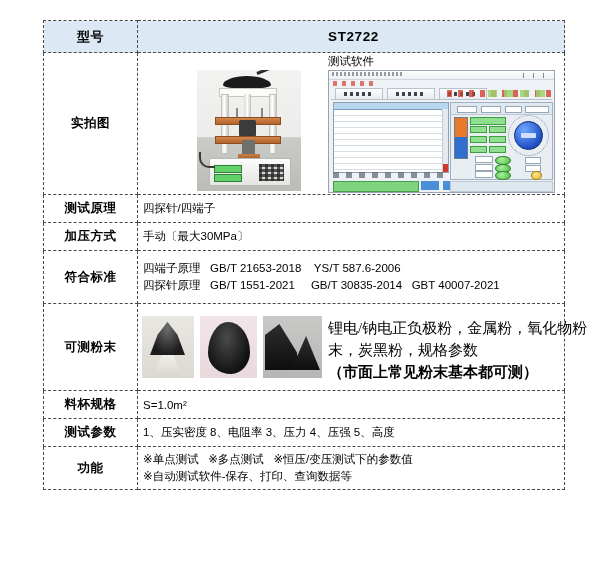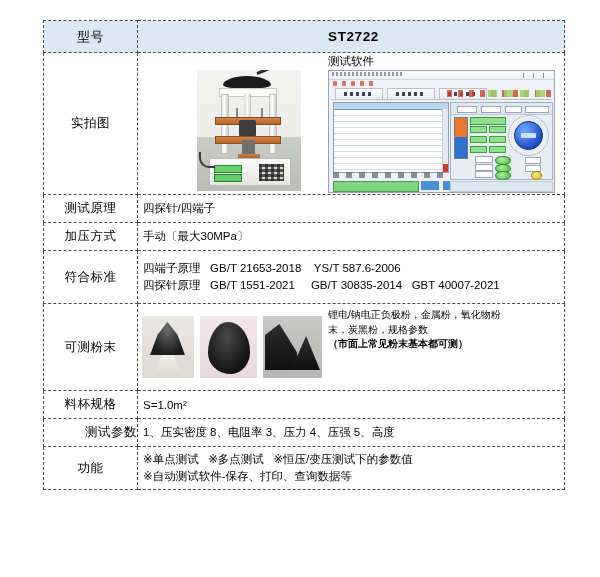--- a/index.html
+++ b/index.html
@@ -27,21 +27,21 @@
     table-layout: fixed;
   }
   table.spec-table td {
     border: 1px dashed #4a4a4a;
     padding: 0;
     vertical-align: middle;
   }
   .col-label {
     width: 93px;
     text-align: center;
-    font-weight: normal;
+    font-weight: bold;
     font-size: 12.5px;
     letter-spacing: 0.5px;
   }
   .col-value {
     width: 421px;
     font-size: 11.5px;
     padding-left: 5px !important;
   }
   .row-header td {
     background: #dce9f5;
@@ -430,24 +430,25 @@
     clip-path: polygon(45% 0, 100% 62%, 100% 100%, 0 100%, 0 24%);
   }
   .p3-heapB {
     position: absolute; left: 28px; top: 20px;
     width: 29px; height: 34px;
     background: linear-gradient(#303030,#0e0e0e);
     clip-path: polygon(52% 0, 100% 100%, 0 100%);
   }
   .powder-text {
     position: absolute;
-    left: 190px; top: 4px;
+    left: 190px; top: 14px;
     width: 225px;
-    font-size: 10px;
+    font-size: 15px;
     line-height: 1.5;
+    font-family: Liberation Serif, serif;
   }
 </style>
 </head>
 <body>
 
 <div id="spec-sheet">
   <table class="spec-table">
 
     <tbody>
         <tr class="row-header">
@@ -591,21 +592,21 @@
       </td>
     </tr>
 
     <tr>
       <td class="col-label" style="height:27px;">料杯规格</td>
       <td class="col-value">S=1.0m²</td>
     </tr>
 
 
     <tr>
-      <td class="col-label" style="height:27px;text-align:right;">测试参数</td>
+      <td class="col-label" style="height:27px;">测试参数</td>
       <td class="col-value">1、压实密度 8、电阻率 3、压力 4、压强 5、高度</td>
     </tr>
 
     <tr>
       <td class="col-label" style="height:42px;">功能</td>
       <td class="col-value">
         <div class="val-line">※单点测试   ※多点测试   ※恒压/变压测试下的参数值</div>
         <div class="val-line">※自动测试软件-保存、打印、查询数据等</div>
       </td>
     </tr>

